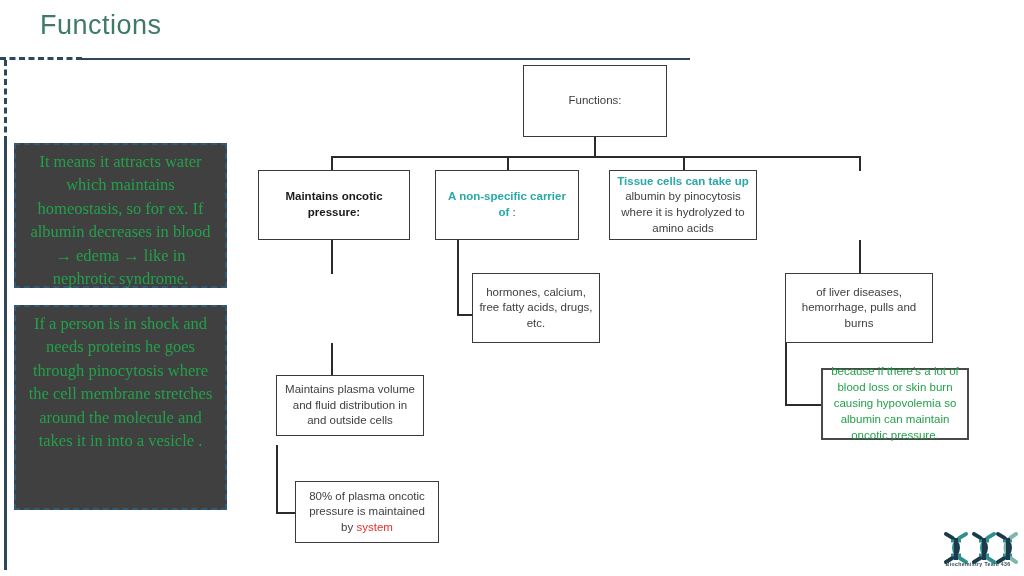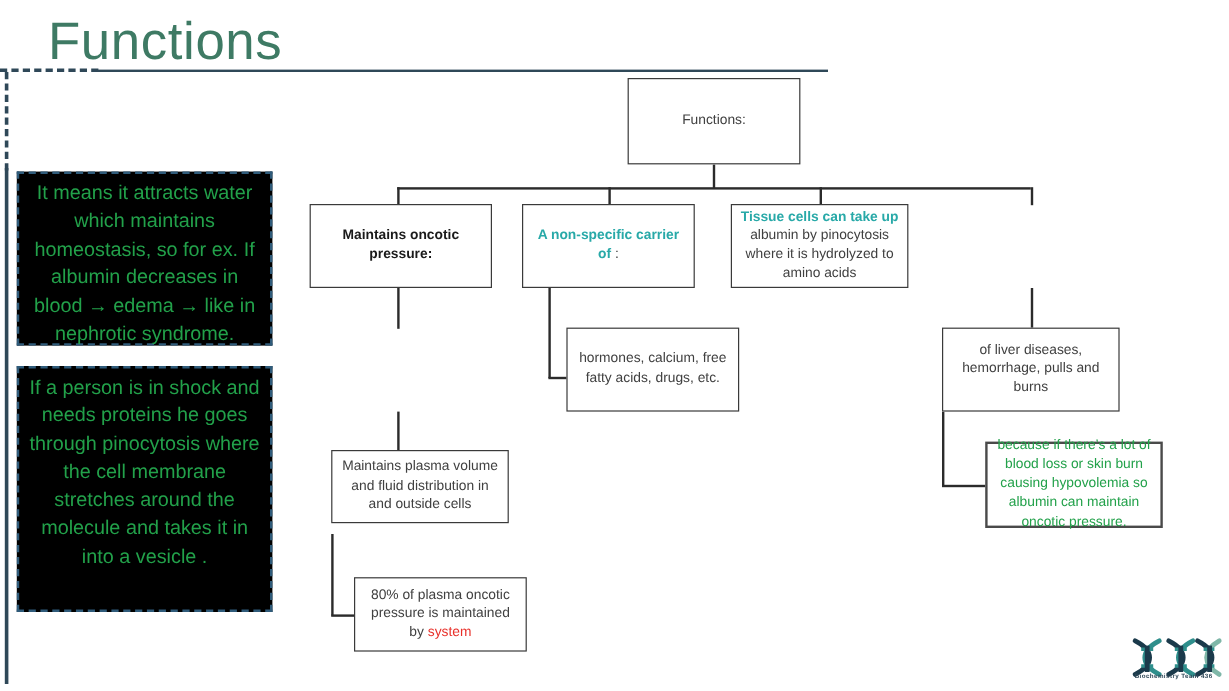--- a/index.html
+++ b/index.html
@@ -6,21 +6,21 @@
   body{
     width:1024px;height:576px;background:#ffffff;
     font-family:"Liberation Sans", sans-serif;
     overflow:hidden;position:relative;
   }
   #stage{position:relative;width:1024px;height:576px;}
 
   
   .slide-title{
     position:absolute;left:40px;top:10px;
-    font-size:44px;font-weight:400;letter-spacing:.5px;
+    font-size:27px;font-weight:400;letter-spacing:.5px;
     color:#3e7a64;font-family:"Liberation Sans", sans-serif;
     white-space:nowrap;
   }
   .rule-dashed{
     position:absolute;left:0px;top:57px;width:82px;height:0;
     border-top:3px dashed #2f4858;
   }
   .rule-solid{
     position:absolute;left:80px;top:58px;width:610px;height:0;
     border-top:2px solid #2f4858;
@@ -31,25 +31,26 @@
   }
   .edge-solid{
     position:absolute;left:4px;top:140px;width:0;height:430px;
     border-left:3px solid #2f4858;
   }
 
   
   .callout{
     position:absolute;box-sizing:border-box;
     border:2px dashed #2f5b7a;
-    background:#000000;
+    background:#404040;
     color:#22a14a;
     text-align:center;
     font-size:16.5px;line-height:1.42;
     padding:5px 7px;
+    font-family:Liberation Serif, serif;
   }
   #callout-1{left:14px;top:143px;width:213px;height:145px;}
   #callout-2{left:14px;top:305px;width:213px;height:205px;}
 
   
   .node{
     position:absolute;box-sizing:border-box;
     border:1.5px solid #3a3a3a;
     background:#ffffff;
     display:flex;align-items:center;justify-content:center;
@@ -71,21 +72,21 @@
 
   
   #node-root{left:523px;top:65px;width:144px;height:72px;}
   
   #node-l2-1{left:258px;top:170px;width:152px;height:70px;}
   #node-l2-2{left:435px;top:170px;width:144px;height:70px;}
   #node-l2-3{left:609px;top:170px;width:148px;height:70px;}
   #node-l2-4{left:785px;top:170px;width:148px;height:70px;}
   
   #node-l3-1{left:258px;top:273px;width:148px;height:70px;}
-  #node-l3-2{left:472px;top:273px;width:144px;height:70px;}
+  #node-l3-2{left:472px;top:273px;width:128px;height:70px;}
   #node-l3-3{left:785px;top:273px;width:148px;height:70px;}
   
   #node-l4-1{left:276px;top:375px;width:148px;height:61px;}
   #node-l4-2{left:295px;top:481px;width:144px;height:62px;}
   #node-green-right{left:821px;top:368px;width:148px;height:72px;}
 
   
   .ln{position:absolute;background:#2b2b2b;}
   .v{width:1.5px;}
   .h{height:1.5px;}

